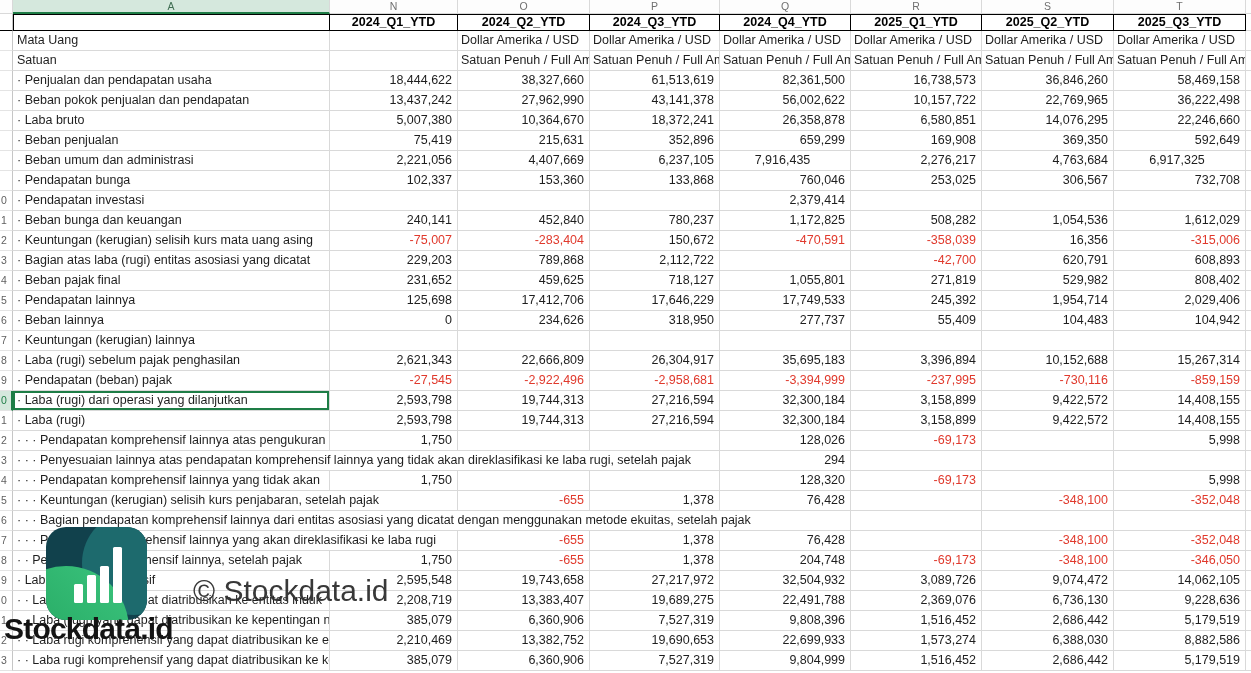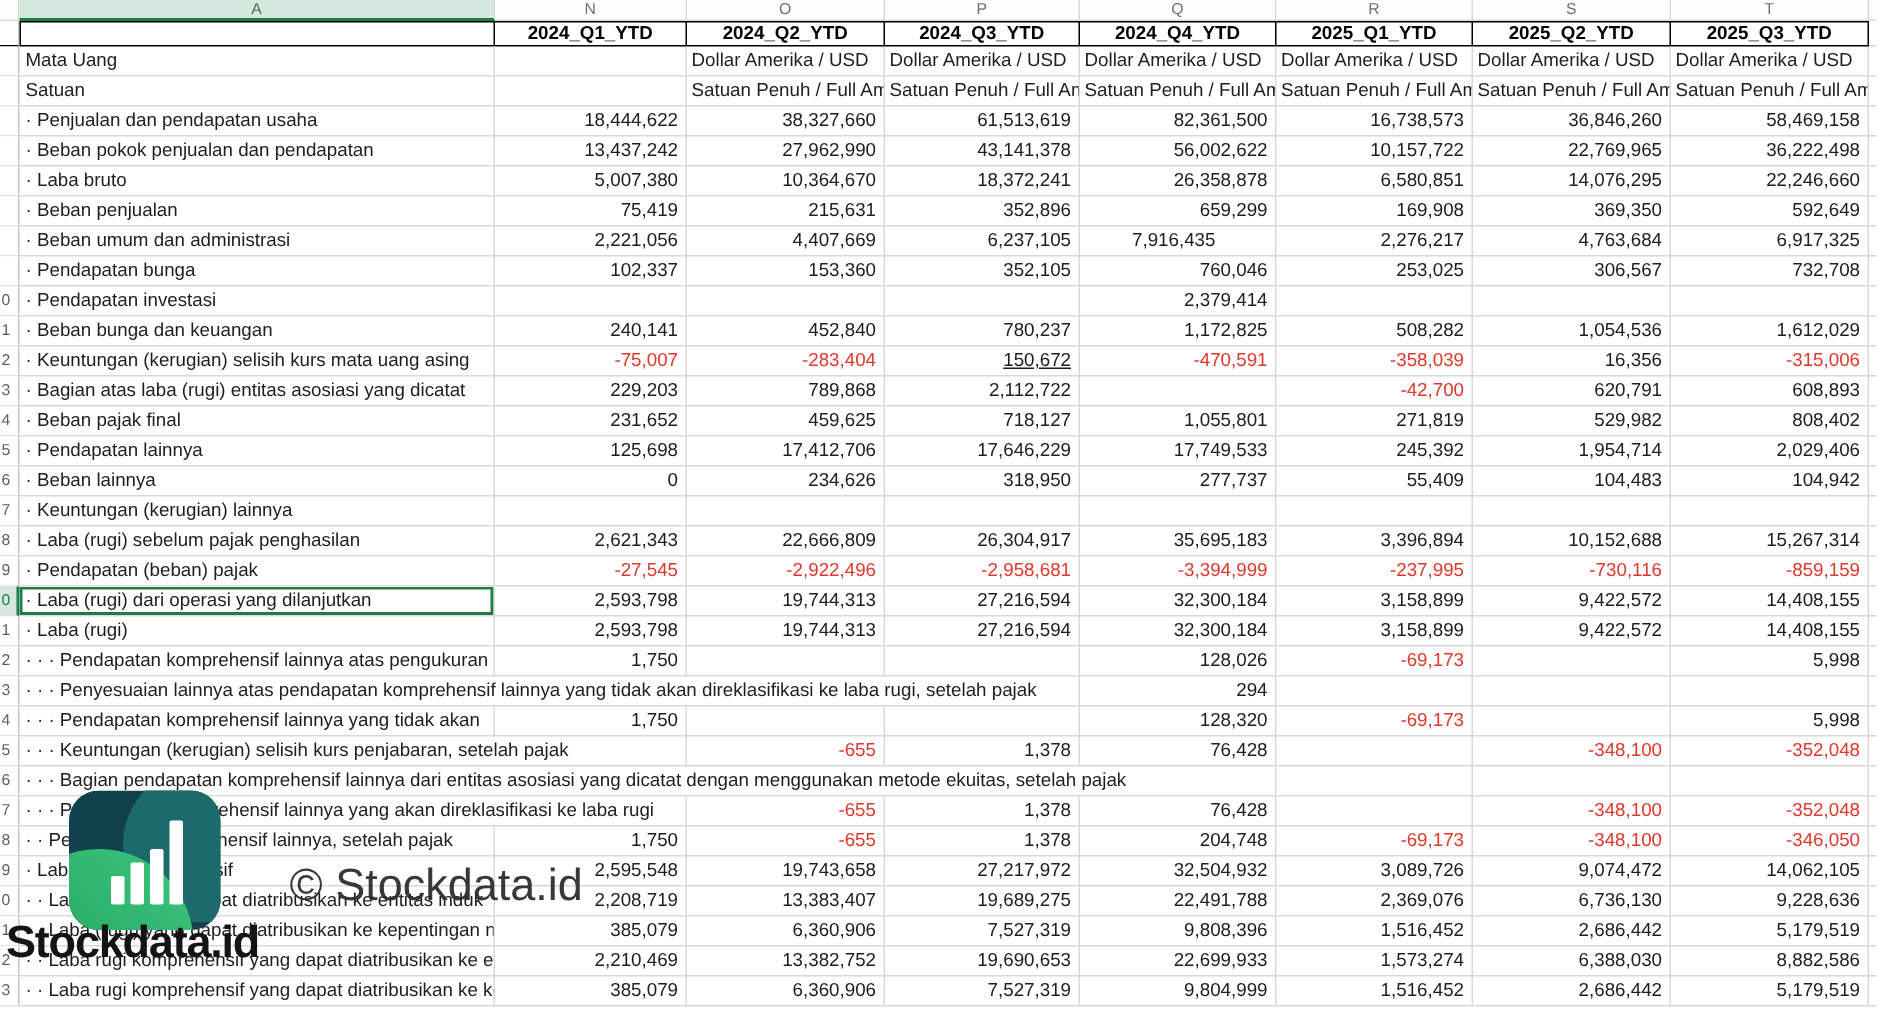--- a/index.html
+++ b/index.html
@@ -139,29 +139,29 @@
       </div>
       <div class="row r" style="height: 20px;">
         <div class="c gut" style="width: 13px;"></div>
         <div class="c lab" style="width: 317px;">· Beban umum dan administrasi</div>
         <div class="c num" style="width: 128px;">2,221,056</div>
         <div class="c num" style="width: 132px;">4,407,669</div>
         <div class="c num" style="width: 130px;">6,237,105</div>
         <div class="c num" style="width: 131px; text-align: center;">7,916,435</div>
         <div class="c num" style="width: 131px;">2,276,217</div>
         <div class="c num" style="width: 132px;">4,763,684</div>
-        <div class="c num" style="width: 132px;">6,917,325</div>
+        <div class="c num" style="width: 132px; text-align: center;">6,917,325</div>
         <div class="c fill" style="width: 5px;"></div>
       </div>
       <div class="row r" style="height: 20px;">
         <div class="c gut" style="width: 13px;"></div>
         <div class="c lab" style="width: 317px;">· Pendapatan bunga</div>
         <div class="c num" style="width: 128px;">102,337</div>
         <div class="c num" style="width: 132px;">153,360</div>
-        <div class="c num" style="width: 130px;">352,105</div>
+        <div class="c num" style="width: 130px;">133,868</div>
         <div class="c num" style="width: 131px;">760,046</div>
         <div class="c num" style="width: 131px;">253,025</div>
         <div class="c num" style="width: 132px;">306,567</div>
         <div class="c num" style="width: 132px;">732,708</div>
         <div class="c fill" style="width: 5px;"></div>
       </div>
       <div class="row r" style="height: 20px;">
         <div class="c gut" style="width: 13px;">0</div>
         <div class="c lab" style="width: 317px;">· Pendapatan investasi</div>
         <div class="c num" style="width: 128px;"></div>
@@ -183,21 +183,21 @@
         <div class="c num" style="width: 131px;">508,282</div>
         <div class="c num" style="width: 132px;">1,054,536</div>
         <div class="c num" style="width: 132px;">1,612,029</div>
         <div class="c fill" style="width: 5px;"></div>
       </div>
       <div class="row r" style="height: 20px;">
         <div class="c gut" style="width: 13px;">2</div>
         <div class="c lab" style="width: 317px;">· Keuntungan (kerugian) selisih kurs mata uang asing</div>
         <div class="c num neg" style="width: 128px;">-75,007</div>
         <div class="c num neg" style="width: 132px;">-283,404</div>
-        <div class="c num" style="width: 130px; text-decoration: underline;">150,672</div>
+        <div class="c num" style="width: 130px;">150,672</div>
         <div class="c num neg" style="width: 131px;">-470,591</div>
         <div class="c num neg" style="width: 131px;">-358,039</div>
         <div class="c num" style="width: 132px;">16,356</div>
         <div class="c num neg" style="width: 132px;">-315,006</div>
         <div class="c fill" style="width: 5px;"></div>
       </div>
       <div class="row r" style="height: 20px;">
         <div class="c gut" style="width: 13px;">3</div>
         <div class="c lab" style="width: 317px;">· Bagian atas laba (rugi) entitas asosiasi yang dicatat</div>
         <div class="c num" style="width: 128px;">229,203</div>

